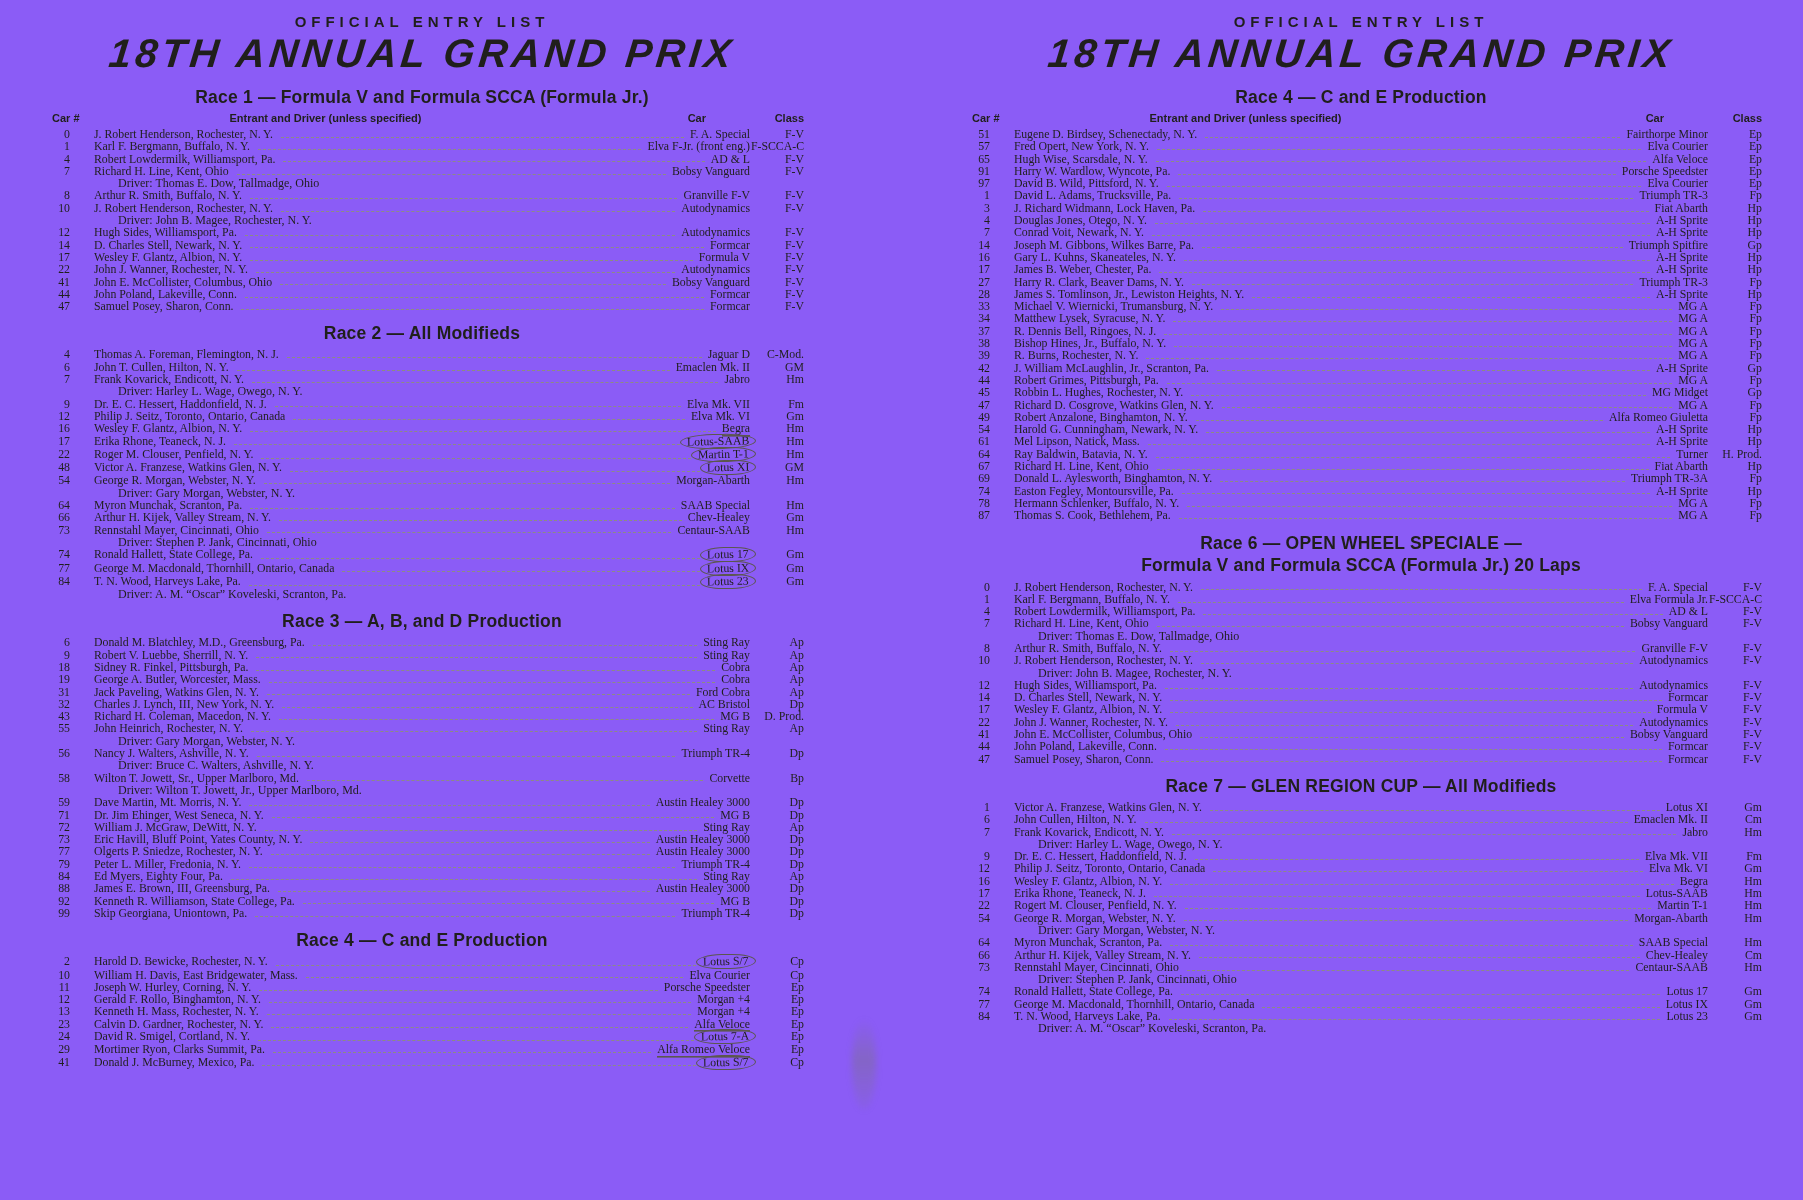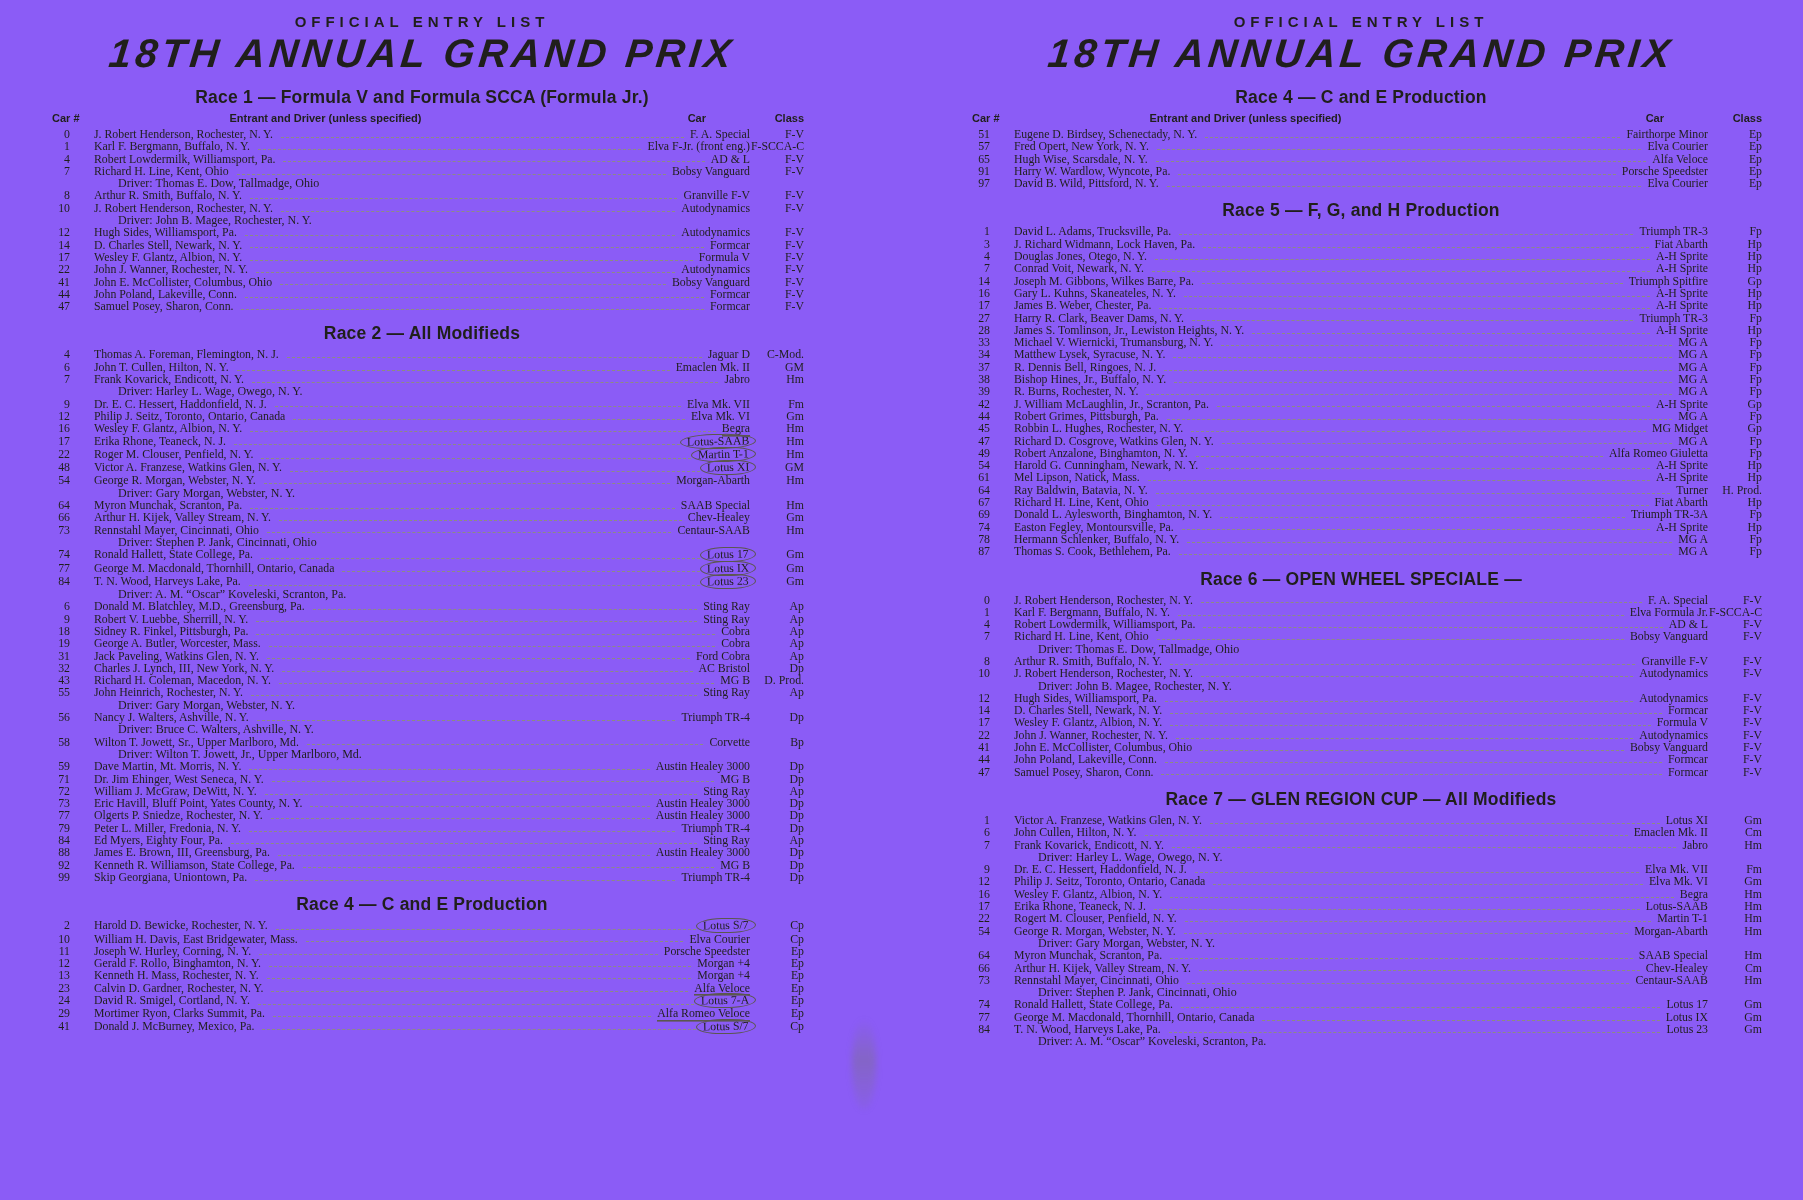--- a/index.html
+++ b/index.html
@@ -314,20 +314,21 @@
           <div class="row">
             <span class="no">84</span>
             <span class="entrant">T. N. Wood, Harveys Lake, Pa.</span>
             <span class="leader"></span>
             <span class="car mk-circle">Lotus 23</span>
             <span class="cls">Gm</span>
           </div>
           <div class="driver-row">Driver: A. M. “Oscar” Koveleski, Scranton, Pa.</div>
         </div>
         <div class="race">
+          <div class="race-heading">Race 3 — A, B, and D Production</div>
           <div class="row">
             <span class="no">6</span>
             <span class="entrant">Donald M. Blatchley, M.D., Greensburg, Pa.</span>
             <span class="leader"></span>
             <span class="car">Sting Ray</span>
             <span class="cls">Ap</span>
           </div>
           <div class="row">
             <span class="no">9</span>
             <span class="entrant">Robert V. Luebbe, Sherrill, N. Y.</span>
@@ -577,21 +578,20 @@
           </div>
           <div class="row">
             <span class="no">97</span>
             <span class="entrant">David B. Wild, Pittsford, N. Y.</span>
             <span class="leader"></span>
             <span class="car">Elva Courier</span>
             <span class="cls">Ep</span>
           </div>
         </div>
         <div class="race">
-          <div class="race-heading">Race 5 — F, G, and H Production</div>
           <div class="row">
             <span class="no">1</span>
             <span class="entrant">David L. Adams, Trucksville, Pa.</span>
             <span class="leader"></span>
             <span class="car">Triumph TR-3</span>
             <span class="cls">Fp</span>
           </div>
           <div class="row">
             <span class="no">3</span>
             <span class="entrant">J. Richard Widmann, Lock Haven, Pa.</span>
@@ -770,20 +770,21 @@
           <div class="row">
             <span class="no">87</span>
             <span class="entrant">Thomas S. Cook, Bethlehem, Pa.</span>
             <span class="leader"></span>
             <span class="car">MG A</span>
             <span class="cls">Fp</span>
           </div>
         </div>
         <div class="race">
           <div class="race-heading">Race 6 — OPEN WHEEL SPECIALE —</div>
+          <div class="race-heading second">Formula V and Formula SCCA (Formula Jr.) 20 Laps</div>
           <div class="row">
             <span class="no">0</span>
             <span class="entrant">J. Robert Henderson, Rochester, N. Y.</span>
             <span class="leader"></span>
             <span class="car">F. A. Special</span>
             <span class="cls">F-V</span>
           </div>
           <div class="row">
             <span class="no">1</span>
             <span class="entrant">Karl F. Bergmann, Buffalo, N. Y.</span>

